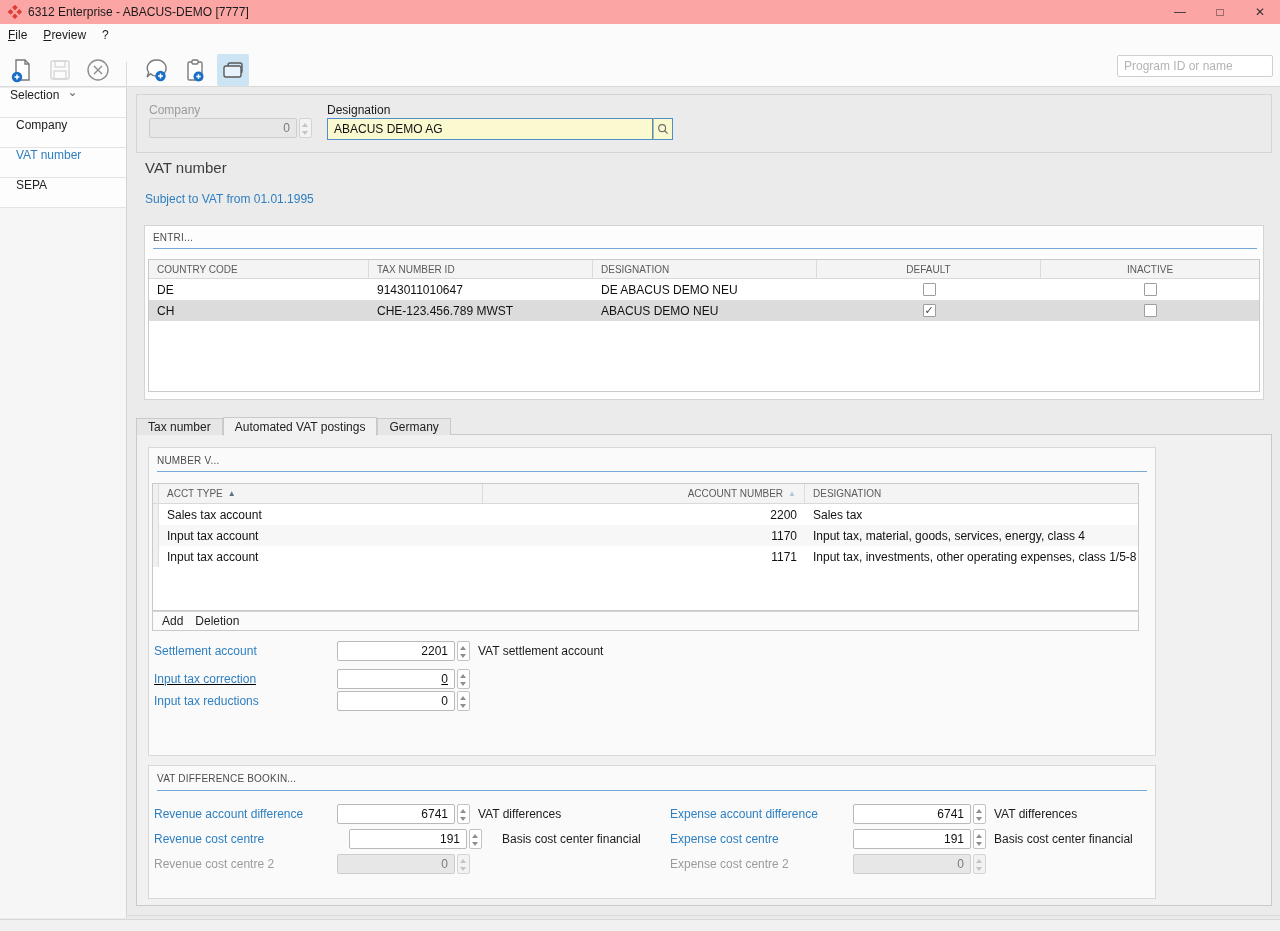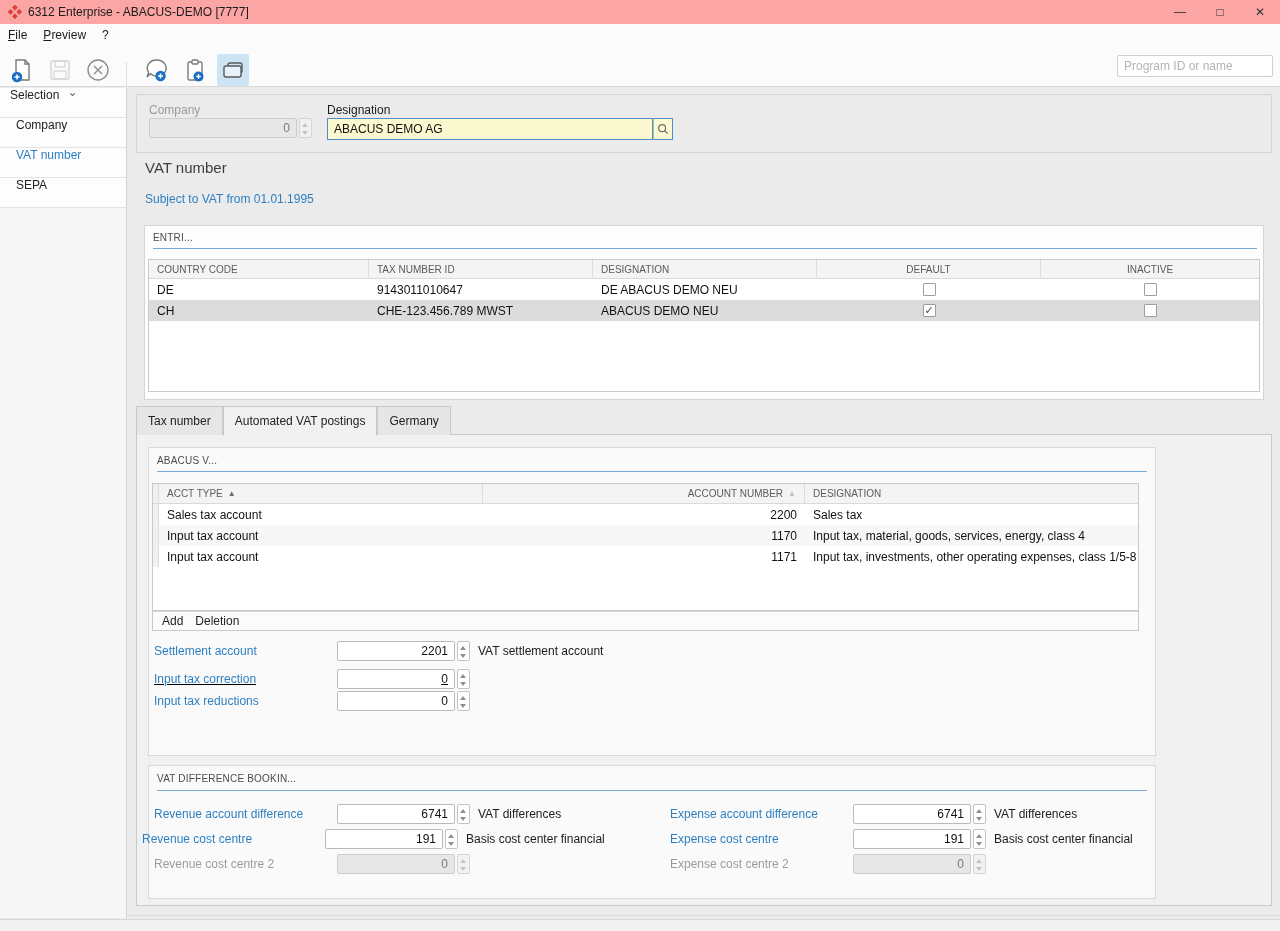--- a/index.html
+++ b/index.html
@@ -74,21 +74,21 @@
   .trow { display:flex; height:21px; align-items:center; }
   .trow.selected { background:#dcdcdc; }
   .td { font-size:12px; color:#111; padding-left:8px; overflow:hidden; white-space:nowrap; }
   .td.center { display:flex; justify-content:center; padding-left:0; }
   .ec1{width:220px}.ec2{width:224px}.ec3{width:224px}.ec4{width:224px}.ec5{width:218px}
   .cb { width:13px; height:13px; border:1px solid #9e9e9e; background:#fff; border-radius:1px; position:relative; }
   .cb.checked::after { content:"✓"; position:absolute; left:1px; top:-1px; font-size:11px; color:#4a4a4a; }
 
   
   .tabbar { position:absolute; left:136px; top:416px; height:19px; display:flex; align-items:flex-end; z-index:3; }
-  .tab { height:17px; padding:14px 11px; background:#e6e6e6; border:1px solid #c9c9c9; border-bottom:none; font-size:12px; color:#222; display:flex; align-items:center; }
+  .tab { height:17px; padding:8px 11px; background:#e6e6e6; border:1px solid #c9c9c9; border-bottom:none; font-size:12px; color:#222; display:flex; align-items:center; }
   .tab.active { height:19px; background:#f1f1f1; margin-bottom:-1px; border-bottom:1px solid #f1f1f1; }
   .tabpanel { left:136px; top:434px; width:1136px; height:472px; background:#f1f1f1; border:1px solid #c9c9c9; }
 
   
   .rebook-box { left:148px; top:447px; width:1008px; height:309px; background:#fafafa; border:1px solid #d8d8d8; }
   .rebook-table { position:absolute; left:152px; top:483px; width:987px; height:128px; border:1px solid #c9c9c9; background:#fff; }
   .rg{width:6px; background:#f0f0f0; border-right:1px solid #ddd; align-self:stretch; padding:0;}
   .ra1{width:324px}.ra2{width:322px; text-align:right; padding-right:8px; justify-content:flex-end; display:flex;}.ra3{width:333px}
   .rowalt { background:#f7f7f7; }
   .sorticon { font-size:8px; margin-left:5px; color:#5d6e7c; }
@@ -264,21 +264,21 @@
   </div>
 
   <div class="tabbar">
     <span class="tab">Tax number</span>
     <span class="tab active">Automated VAT postings</span>
     <span class="tab">Germany</span>
   </div>
   <div class="panelbox tabpanel"></div>
 
   <div class="panelbox rebook-box">
-    <span class="grouplabel" style="left:8px; top:7px;">ABACUS V...</span>
+    <span class="grouplabel" style="left:8px; top:7px;">NUMBER V...</span>
     <span class="blueline" style="left:8px; top:23px; width:990px;"></span>
   </div>
   <div class="rebook-table">
     <div class="thead" style="height:20px;">
       <span class="th rg"></span>
       <span class="th ra1">
         <span>ACCT TYPE</span>
         <span class="sorticon">▲</span>
       </span>
       <span class="th ra2">
@@ -352,21 +352,21 @@
     <span class="flabel">Revenue account difference</span>
     <span class="numwrap">
       <input class="numinput" readonly="" value="6741" style="">
       <span class="spinner">
           <span class="up"></span>
           <span class="dn"></span>
         </span>
     </span>
     <span class="fdesc">VAT differences</span>
   </div>
-  <div class="frow" style="left:142px; top:828px;">
+  <div class="frow" style="left:154px; top:828px;gap:12px;">
     <span class="flabel">Revenue cost centre</span>
     <span class="numwrap">
       <input class="numinput" readonly="" value="191" style="">
       <span class="spinner">
           <span class="up"></span>
           <span class="dn"></span>
         </span>
     </span>
     <span class="fdesc">Basis cost center financial</span>
   </div>

